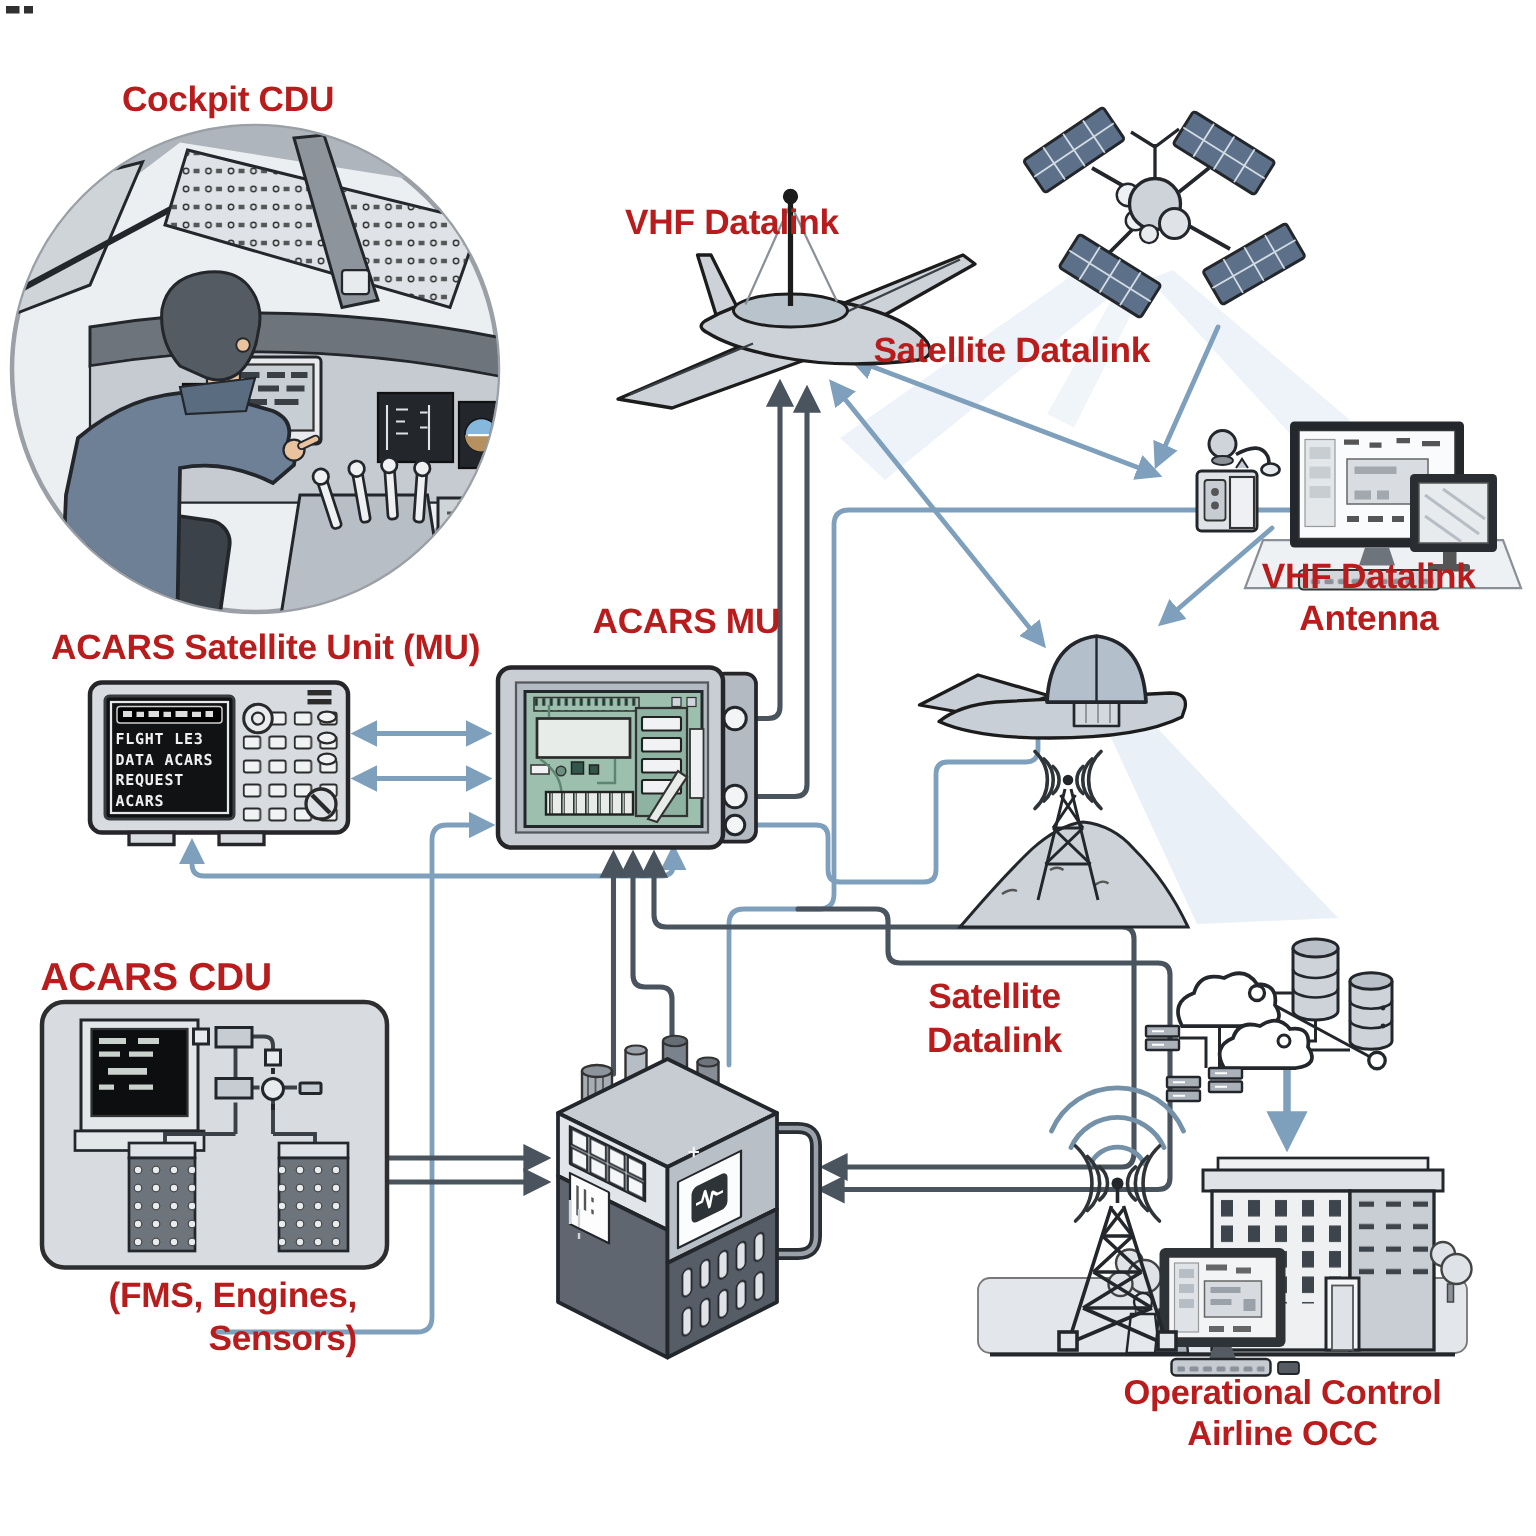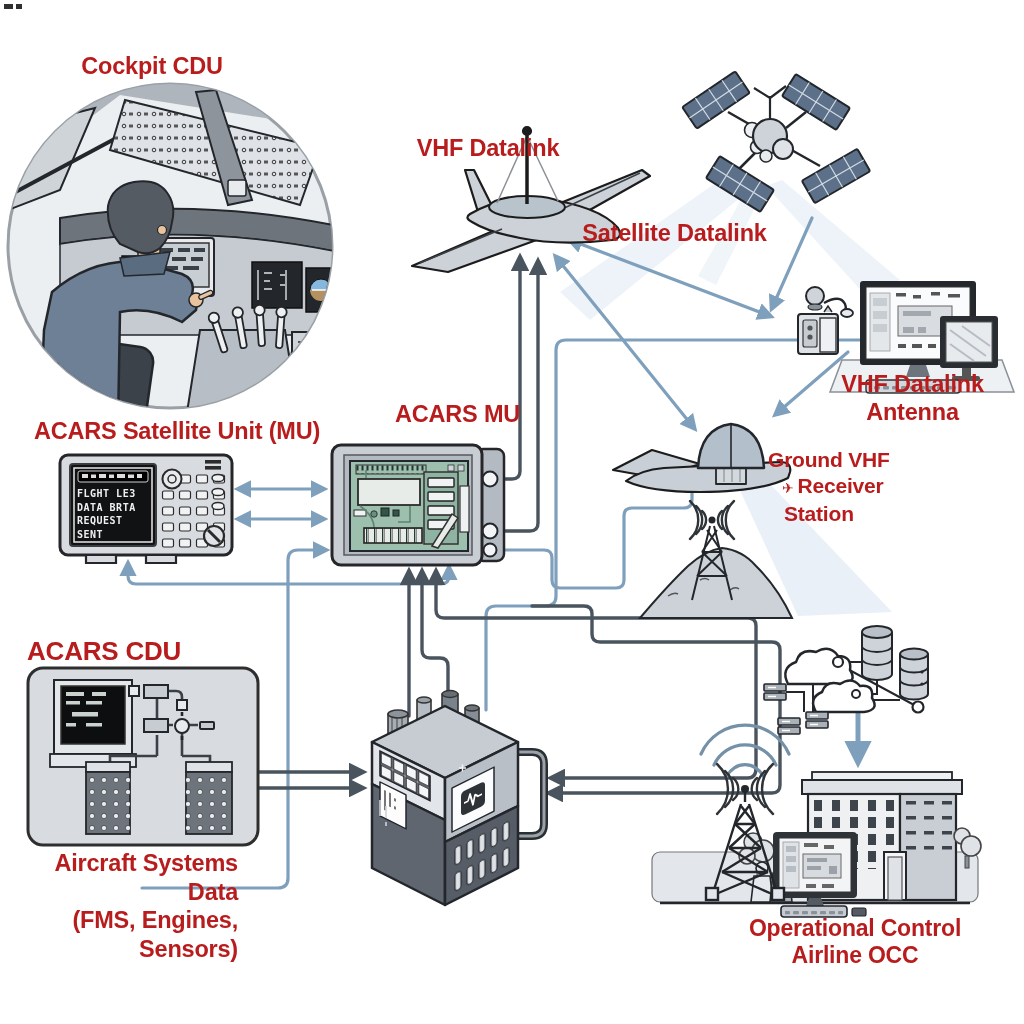--- a/index.html
+++ b/index.html
@@ -533,40 +533,38 @@
 
 <div class="lbl ctr" style="left:820px;top:371px;width:185px;font-size:23.5px;line-height:27.5px;">
   <span style="display:block">VHF Datalink</span>
   <span style="display:block">Antenna</span>
 </div>
 
 <div class="lbl" style="left:34px;top:418px;font-size:23.5px;white-space:nowrap;">ACARS Satellite Unit (MU)</div>
 
 <div class="lbl" style="left:347px;top:401px;font-size:23.5px;white-space:nowrap;margin-left:48px;">ACARS MU</div>
 
-<div class="lbl" style="left:768px;top:447px;font-size:21px;line-height:25.5px;">
-  <span class="gv-line">Ground VHF</span>
-  <span class="gv-line" style="margin-left:14px;"><span class="plane-glyph">✈</span><span>Receiver</span></span>
-  <span class="gv-line" style="margin-left:16px;">Station</span>
-</div>
 
 <div class="lbl" style="left:27px;top:636px;font-size:26px;white-space:nowrap;">ACARS CDU</div>
 
 <div class="lbl rt" style="left:20px;top:849px;width:218px;font-size:23.5px;line-height:28.5px;">
-  <span style="display:block">Aircraft Systems Data</span>
   <span style="display:block">(FMS, Engines,</span>
   <span style="display:block">Sensors)</span>
 </div>
 
+<div class="lbl ctr" style="left:598px;top:650px;width:130px;font-size:23.5px;line-height:29px;">
+  <span style="display:block">Satellite</span>
+  <span style="display:block">Datalink</span>
+</div>
 
 <div class="lbl ctr" style="left:745px;top:915px;width:220px;font-size:23px;line-height:27px;">
   <span style="display:block">Operational Control</span>
   <span style="display:block">Airline OCC</span>
 </div>
 
 <div class="mu-screen">
   <span>FLGHT LE3</span>
-  <span>DATA BRTA</span>
+  <span>DATA ACARS</span>
   <span>REQUEST</span>
-  <span>SENT</span>
+  <span>ACARS</span>
 </div>
 
 </div>
 
 </body></html>

